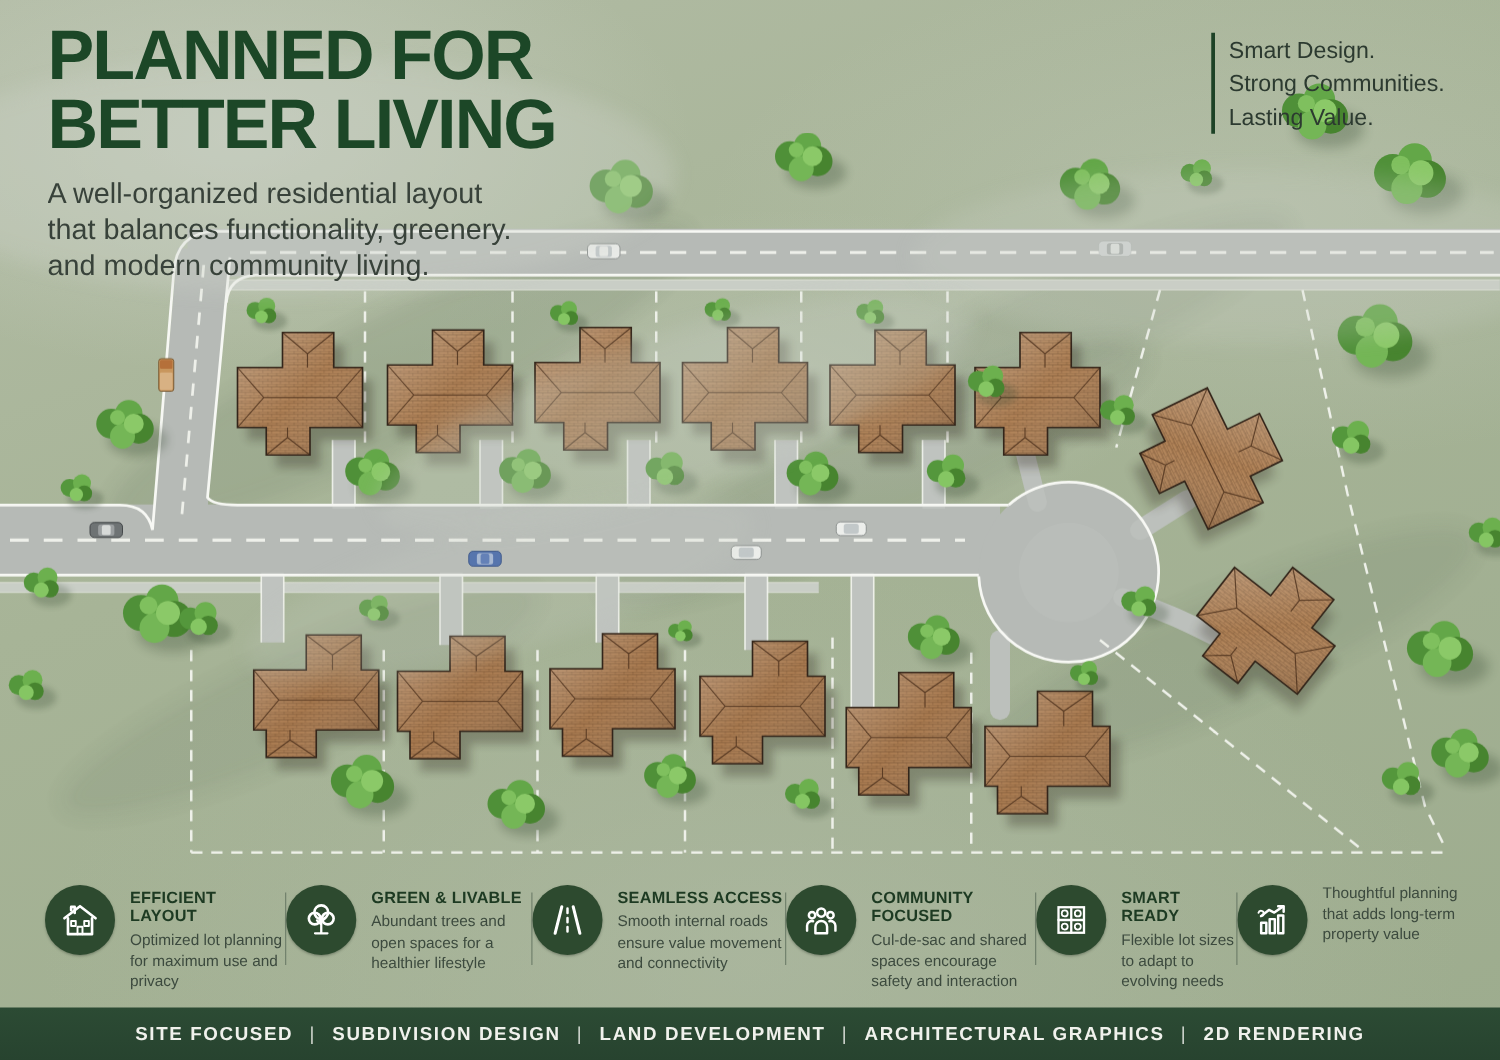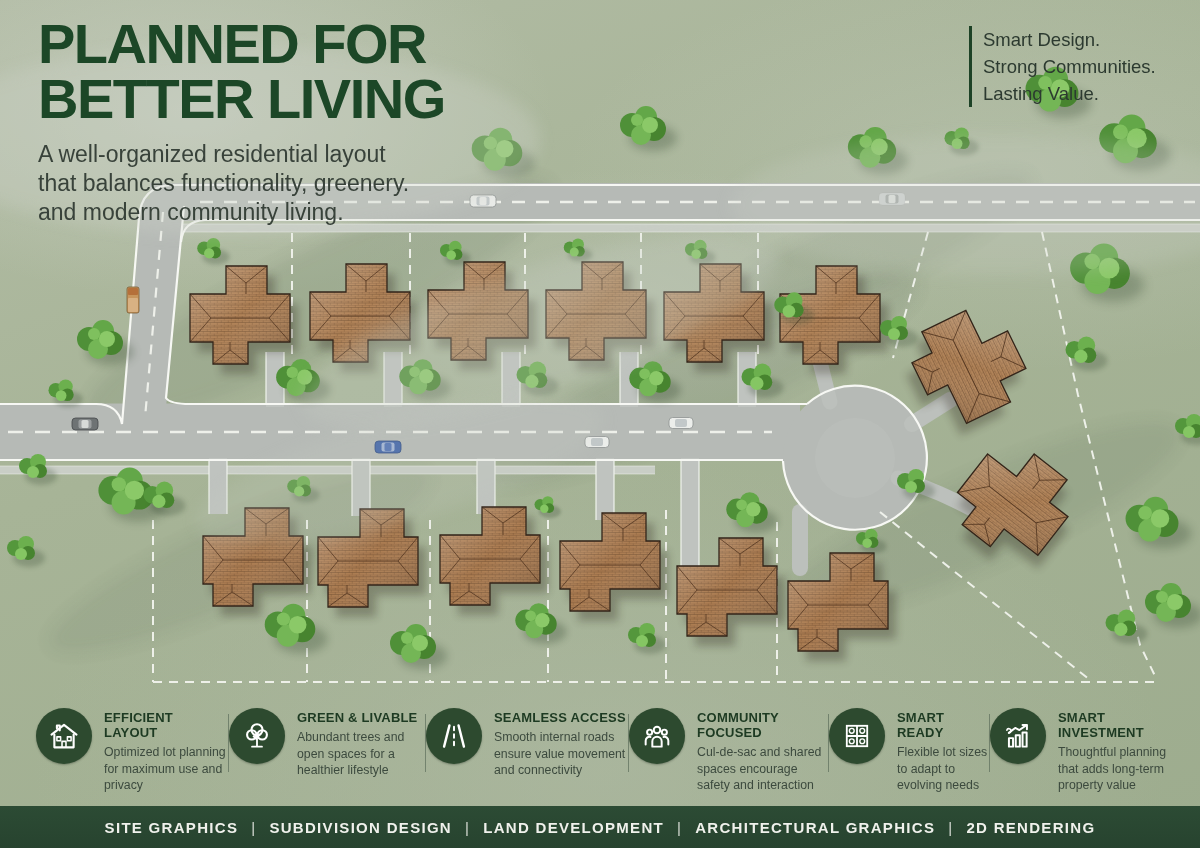--- a/index.html
+++ b/index.html
@@ -393,28 +393,27 @@
         <svg viewBox="0 0 24 24" fill="none" stroke="#ffffff" stroke-width="1.4" stroke-linecap="round" stroke-linejoin="round">
           <rect x="5.6" y="13.5" width="2.9" height="6"></rect>
           <rect x="10.4" y="11.5" width="2.9" height="8"></rect>
           <rect x="15.2" y="9.5" width="2.9" height="10"></rect>
           <path d="M5.5 9.8 L10 6.3 L13 7.8 L18 4.3"></path>
           <path d="M15.2 4.2 H18.3 V7.3"></path>
           <path d="M5.5 9.8 a1.5 1.5 0 1 0 -1.4-1.9" stroke-width="1.1"></path>
         </svg>
       </div>
       <div class="f-text">
-        <div class="f-title">SMART INVESTMENT</div>
         <div class="f-desc">Thoughtful planning that adds long-term property value</div>
       </div>
     </div>
   </div>
 
   <div class="footer">
-    <span>SITE GRAPHICS</span>
+    <span>SITE FOCUSED</span>
     <span class="sep">|</span>
     <span>SUBDIVISION DESIGN</span>
     <span class="sep">|</span>
     <span>LAND DEVELOPMENT</span>
     <span class="sep">|</span>
     <span>ARCHITECTURAL GRAPHICS</span>
     <span class="sep">|</span>
     <span>2D RENDERING</span>
   </div>
 

